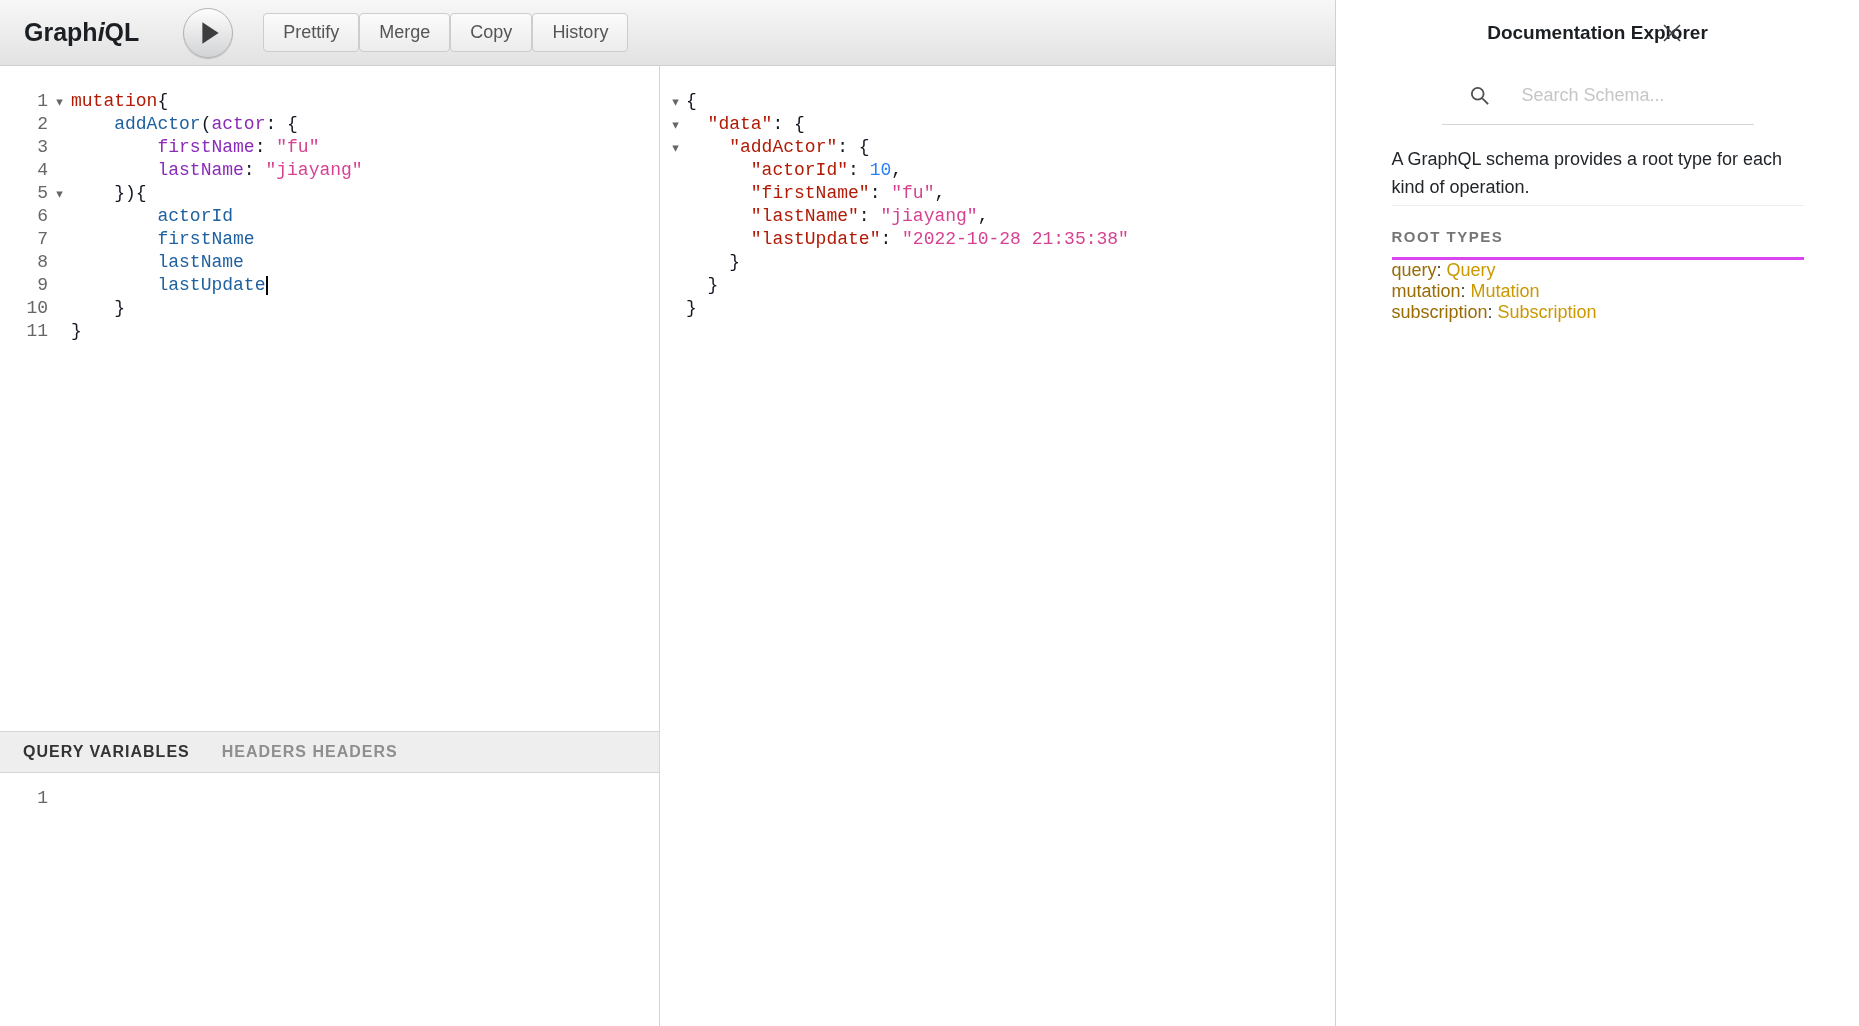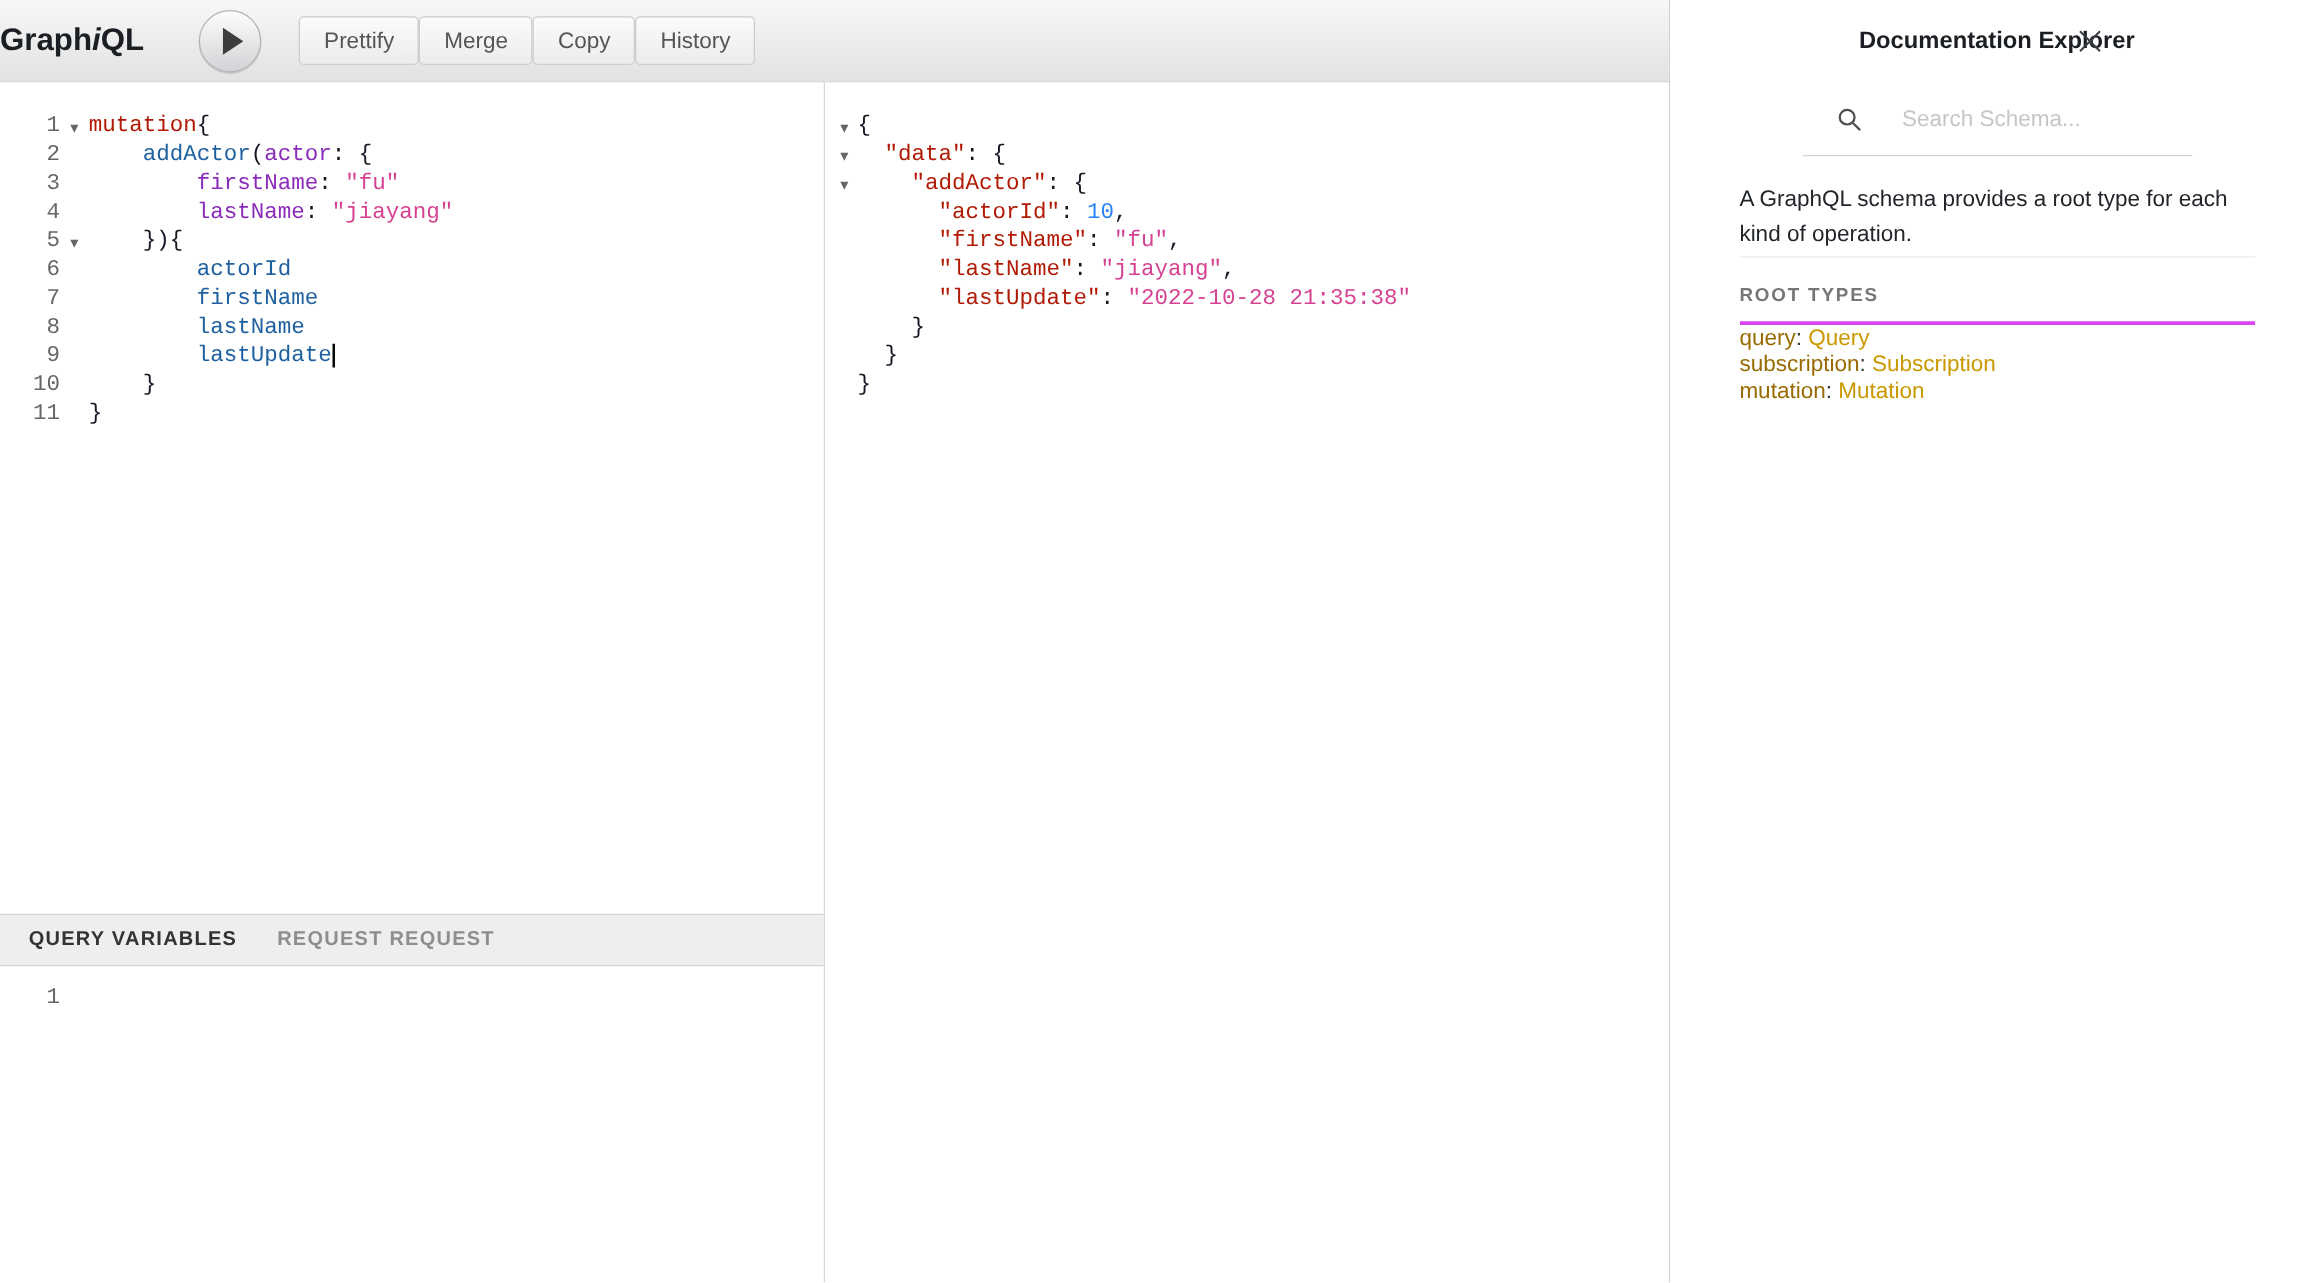--- a/index.html
+++ b/index.html
@@ -5,21 +5,21 @@
   * { margin:0; padding:0; box-sizing:border-box; }
   html,body { width:1859px; height:1026px; overflow:hidden; }
   body { font-family:"Liberation Sans","DejaVu Sans",sans-serif; background:#fff; color:#141823; }
 
   .app { display:flex; width:1859px; height:1026px; }
 
   
   .left { width:1336px; flex:none; display:flex; flex-direction:column; border-right:1px solid #d0d0d0; background:#fff; }
 
   .topbar { height:66px; flex:none; background:linear-gradient(#f7f7f7,#e2e2e2); border-bottom:1px solid #d0d0d0;
-            display:flex; align-items:center; }
+            display:flex; align-items:center; padding-left:24px; }
   .logo { font-size:25px; font-weight:bold; color:#1b1f23; margin-right:44px; cursor:default; }
   .logo em { font-style:italic; }
   .execute-btn { width:50px; height:50px; border-radius:50%; background:linear-gradient(#fdfdfd,#d2d3d6);
                  border:1px solid #b4b4b4; box-shadow:0 1px 1px rgba(0,0,0,.18); display:flex; align-items:center;
                  justify-content:center; margin-right:30px; cursor:pointer; }
   .execute-btn svg { margin-left:4px; }
   .toolbar { display:flex; }
   .tb-btn { height:39px; padding:0 19px; font-size:18px; color:#555; background:linear-gradient(#fbfbfb,#ececec);
             border:1px solid #cdcdcd; border-radius:4px; cursor:pointer; font-family:inherit; }
 
@@ -109,21 +109,21 @@
             <div class="cm-line"><span class="ln">6</span><span class="foldcol"></span><span class="src"><span class="tok-pun">        </span><span class="tok-field">actorId</span></span></div>
             <div class="cm-line"><span class="ln">7</span><span class="foldcol"></span><span class="src"><span class="tok-pun">        </span><span class="tok-field">firstName</span></span></div>
             <div class="cm-line"><span class="ln">8</span><span class="foldcol"></span><span class="src"><span class="tok-pun">        </span><span class="tok-field">lastName</span></span></div>
             <div class="cm-line"><span class="ln">9</span><span class="foldcol"></span><span class="src"><span class="tok-pun">        </span><span class="tok-field">lastUpdate</span><span class="caret"></span></span></div>
             <div class="cm-line"><span class="ln">10</span><span class="foldcol"></span><span class="src"><span class="tok-pun">    }</span></span></div>
             <div class="cm-line"><span class="ln">11</span><span class="foldcol"></span><span class="src"><span class="tok-pun">}</span></span></div>
           </div>
 
         <div class="vars-title">
           <span class="vars-tab">QUERY VARIABLES</span>
-          <span class="vars-tab inactive">REQUEST REQUEST</span>
+          <span class="vars-tab inactive">HEADERS HEADERS</span>
         </div>
 
         <div class="vars-editor">
             <div class="cm-line"><span class="ln">1</span><span class="src"></span></div>
           </div>
       </div>
 
       <div class="result-pane">
           <div class="cm-line"><span class="foldcol">▾</span><span class="src"><span class="tok-pun">{</span></span></div>
           <div class="cm-line"><span class="foldcol">▾</span><span class="src"><span class="tok-pun">  </span><span class="tok-key">"data"</span><span class="tok-pun">: {</span></span></div>
@@ -161,21 +161,21 @@
 
     <div class="doc-body">
       <div class="doc-intro">A GraphQL schema provides a root type for each kind of operation.</div>
 
       <div class="doc-section-title">ROOT TYPES</div>
 
       <div class="doc-item">
         <span class="doc-kw">query</span><span class="doc-sep">: </span><a class="type-link">Query</a>
       </div>
       <div class="doc-item">
-        <span class="doc-kw">subscription</span><span class="doc-sep">: </span><a class="type-link">Subscription</a>
+        <span class="doc-kw">mutation</span><span class="doc-sep">: </span><a class="type-link">Mutation</a>
       </div>
       <div class="doc-item">
-        <span class="doc-kw">mutation</span><span class="doc-sep">: </span><a class="type-link">Mutation</a>
+        <span class="doc-kw">subscription</span><span class="doc-sep">: </span><a class="type-link">Subscription</a>
       </div>
     </div>
 
   </div>
 </div>
 
 </body></html>

